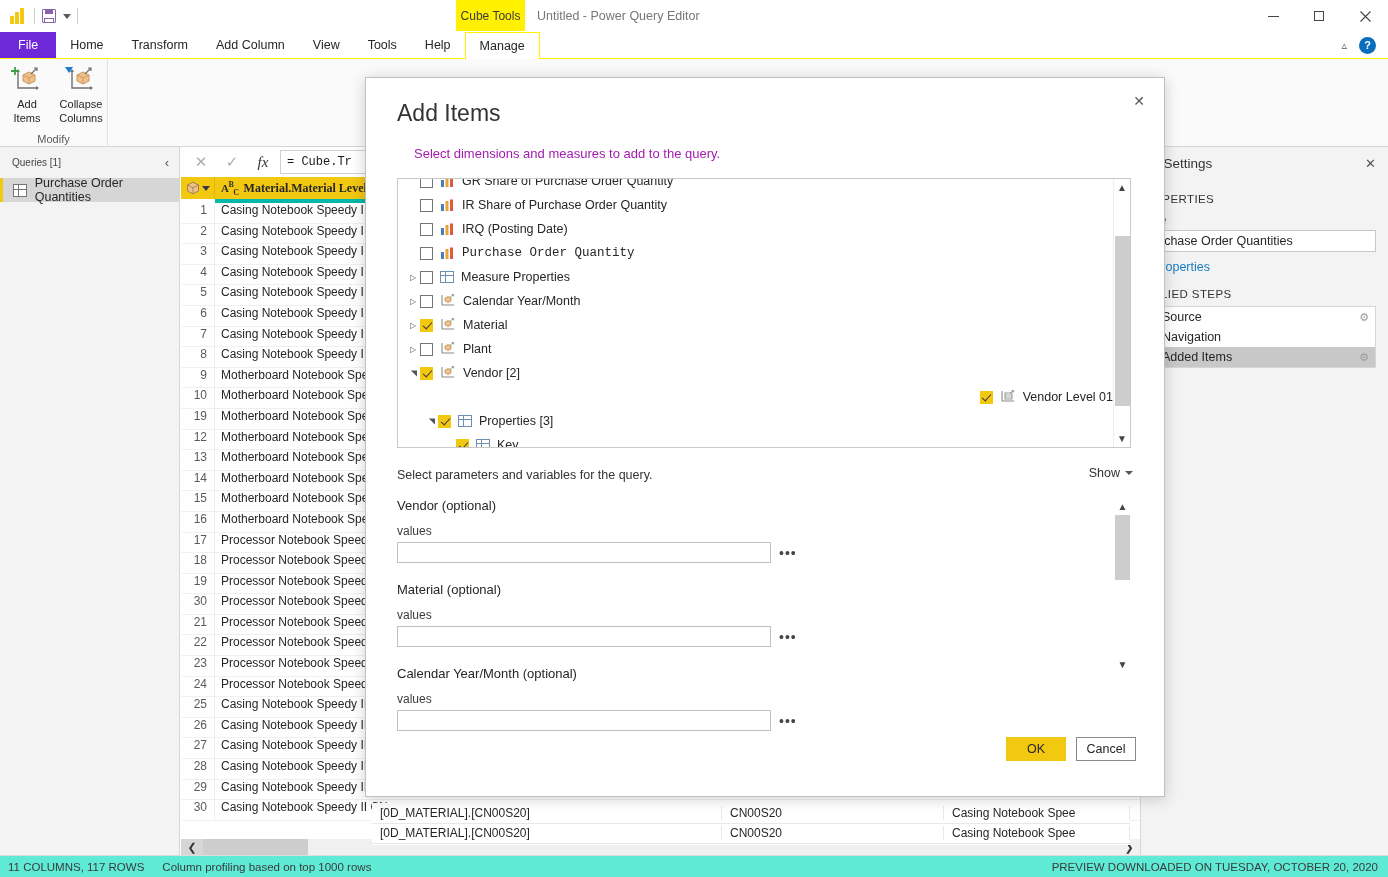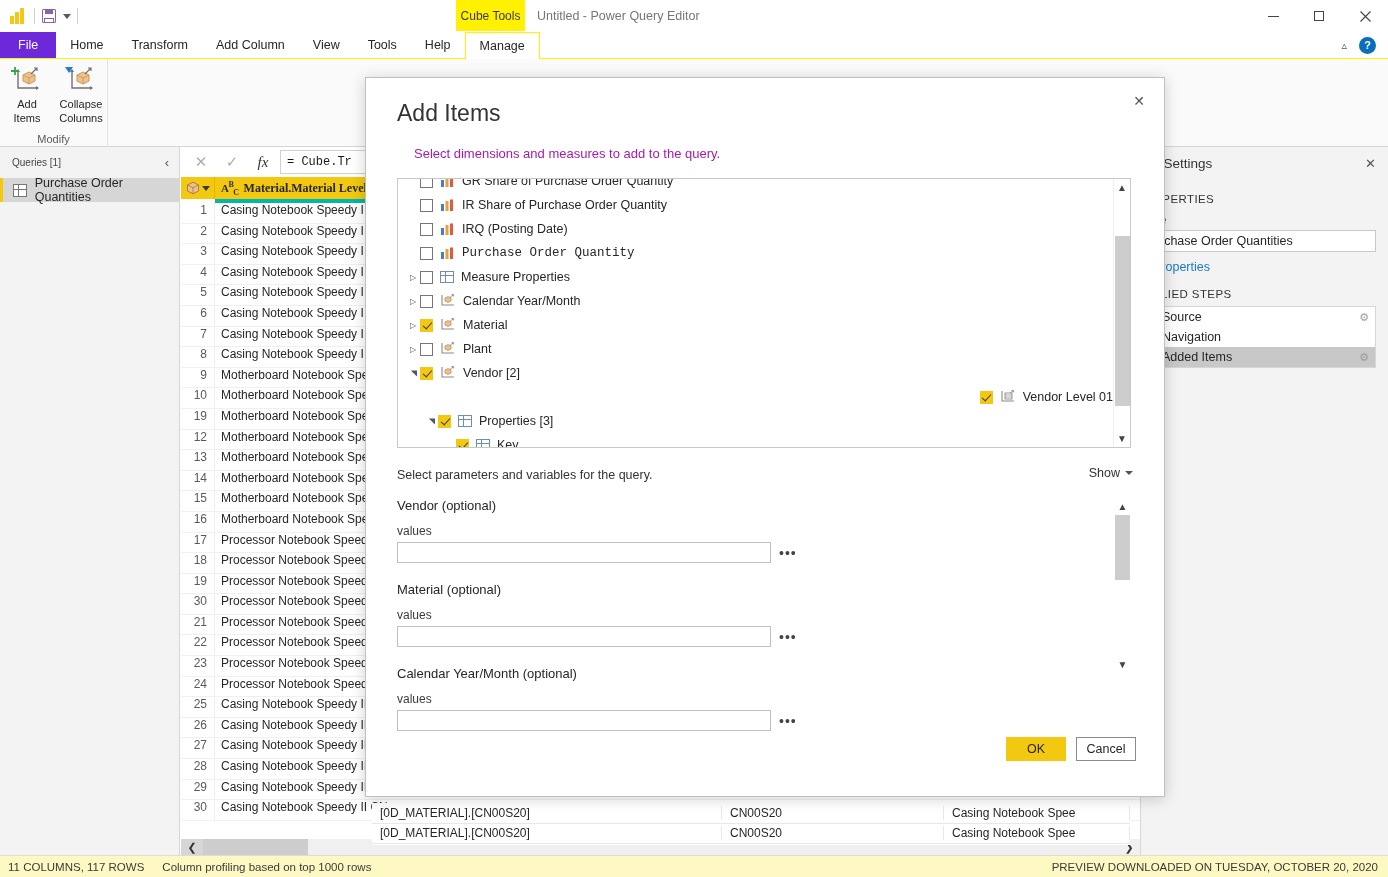--- a/index.html
+++ b/index.html
@@ -150,21 +150,21 @@
   .qs-step {
     display:flex; align-items:center; justify-content:space-between;
     height:20px; padding:0 6px 0 8px; font-size:12.5px; color:#262626;
   }
   .qs-step.active { background:#C8C8C8; }
   .gear { color:#9c9c9c; font-size:11px; }
 
   
   .statusbar {
     position:absolute; left:0; bottom:0; width:1388px; height:22px;
-    background:#fef9c3; border-top:1px solid #dcdcdc;
+    background:#5eead4; border-top:1px solid #dcdcdc;
     display:flex; align-items:center; font-size:11.5px; color:#3b3b3b;
   }
   .sb-l { padding-left:8px; } .sb-l2 { padding-left:18px; }
   .sb-r { margin-left:auto; padding-right:10px; }
 
   
   .dialog {
     position:absolute; left:365px; top:77px; width:800px; height:720px;
     background:#ffffff; border:1px solid #c0c0c0;
     box-shadow:0 2px 14px rgba(0,0,0,0.18);

